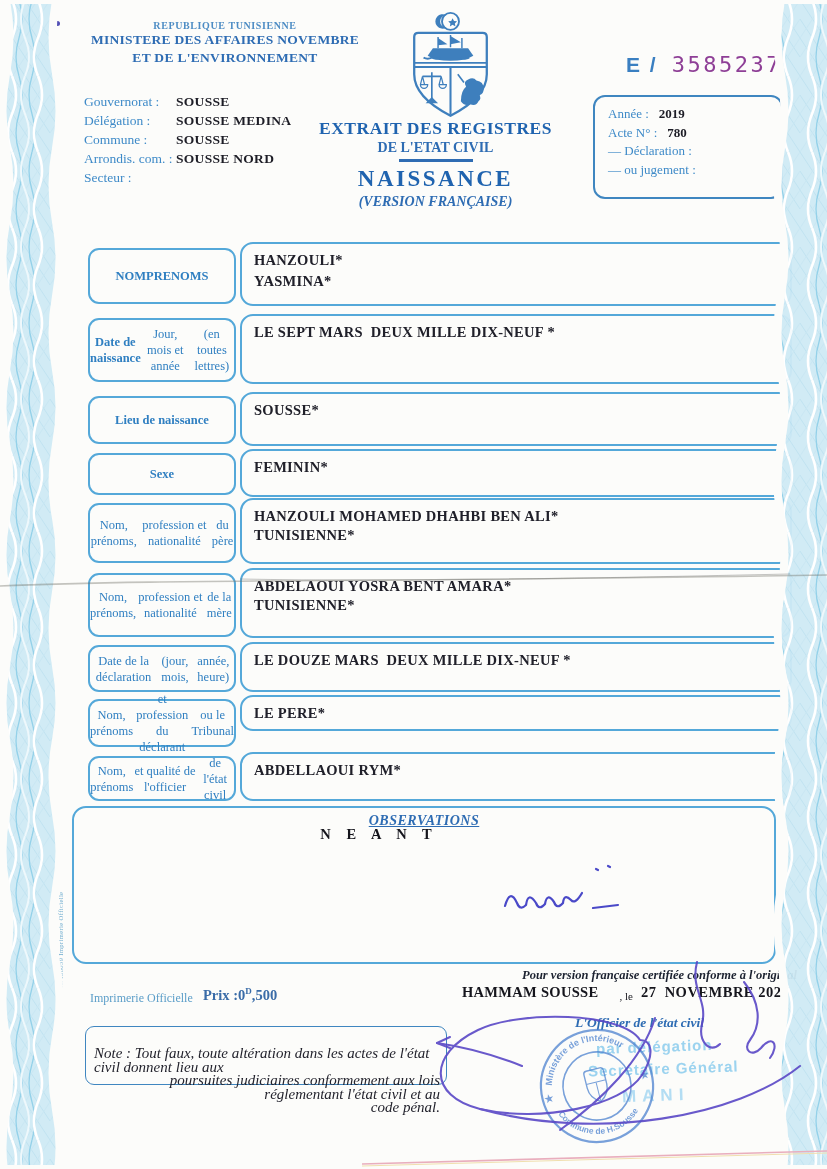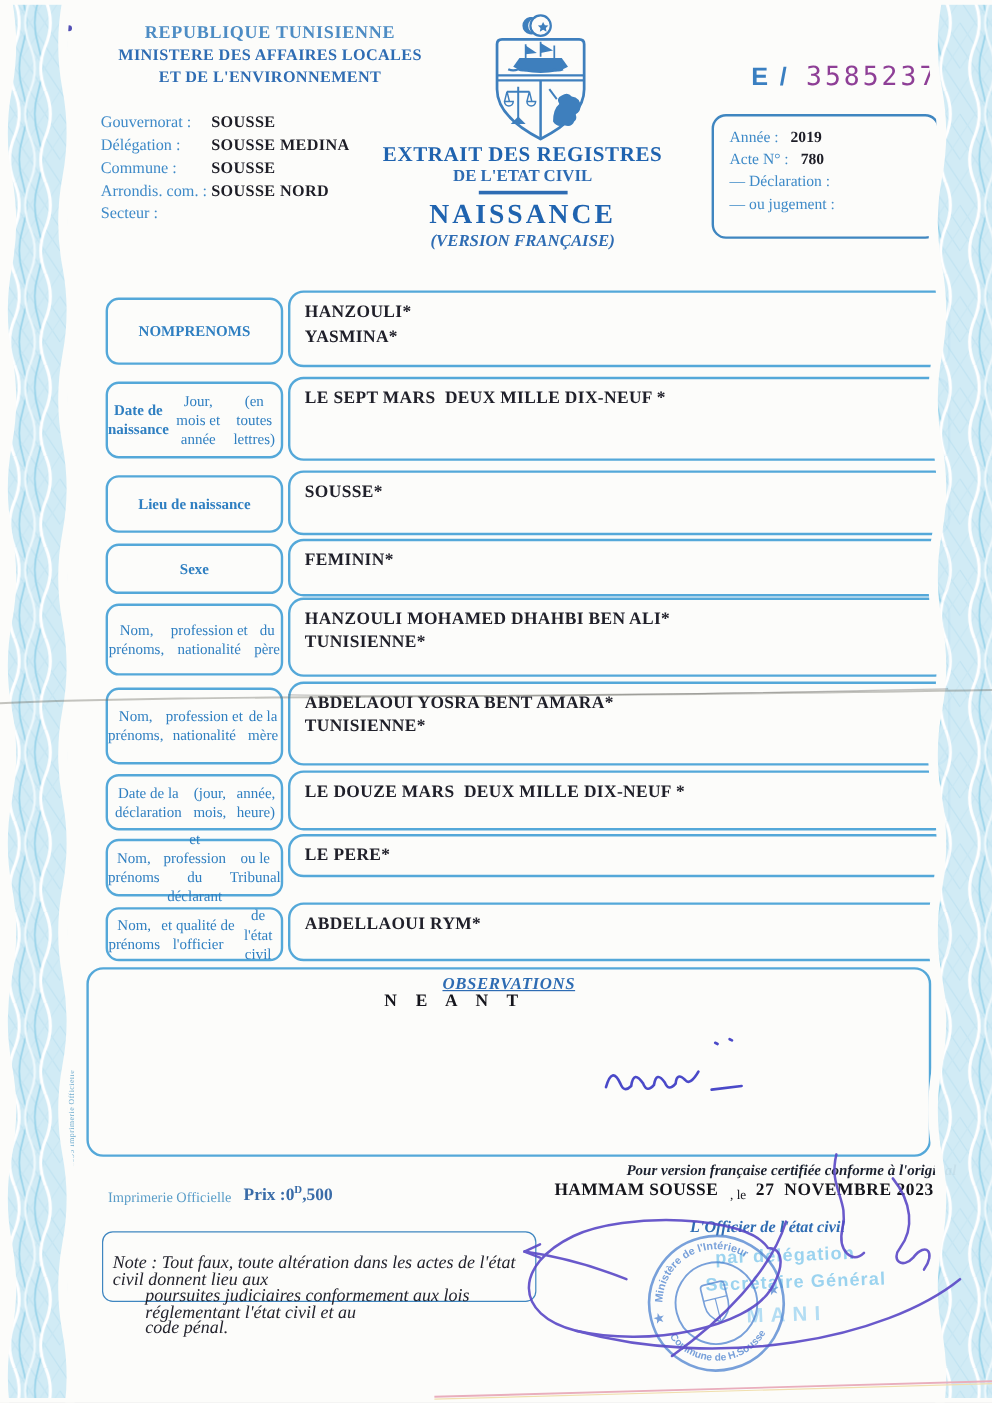--- a/index.html
+++ b/index.html
@@ -2,21 +2,21 @@
 <html><head>
 <meta charset="utf-8">
 <style>
   html,body{margin:0;padding:0;background:#e8e8e6;}
   .page{position:relative;width:827px;height:1169px;margin:0 auto;background:#fcfcfa;
         overflow:hidden;font-family:"Liberation Serif",serif;color:#20202a;}
   
   .decor{position:absolute;left:0;top:0;z-index:40;pointer-events:none;}
   
   .hdr-left{position:absolute;left:74px;top:20px;width:302px;text-align:center;z-index:10;}
-  .republic{font-size:15px;letter-spacing:.6px;color:#4d8cc4;font-weight:600;}
+  .republic{font-size:10px;letter-spacing:.6px;color:#4d8cc4;font-weight:600;}
   .ministry{font-size:13.5px;font-weight:bold;color:#2e6cb3;letter-spacing:.3px;line-height:1.35;}
   .admin{position:absolute;left:84px;top:92px;z-index:10;font-size:13.5px;line-height:19px;}
   .adm{display:flex;}
   .al{color:#3e8ac8;width:92px;flex:0 0 92px;}
   .av{color:#1d1d26;font-weight:600;letter-spacing:.3px;}
   .title-block{position:absolute;left:288px;top:118px;width:295px;text-align:center;z-index:10;}
   .t1{font-size:17.5px;font-weight:bold;color:#1f63af;letter-spacing:.5px;}
   .t2{font-size:14px;font-weight:bold;color:#2e6cb3;margin-top:1px;}
   .t2u{width:74px;height:2.5px;background:#2e6cb3;margin:3px auto 4px;}
   .t3{font-size:23px;font-weight:bold;color:#1f63af;letter-spacing:2.5px;margin-top:4px;}
@@ -57,46 +57,46 @@
   .obs-title{font-size:14px;font-weight:bold;font-style:italic;color:#2e6cb3;text-decoration:underline;
              margin-top:5px;letter-spacing:.5px;}
   .obs-val{font-size:14.5px;font-weight:bold;color:#15151c;letter-spacing:6px;margin-top:-3px;margin-left:-90px;}
   
   .printer{position:absolute;left:90px;top:991px;font-size:12px;color:#5a9dc8;z-index:10;}
   .price{position:absolute;left:203px;top:986px;font-size:14.5px;color:#3a6ca8;z-index:10;font-weight:600;}
   .price sup{font-size:9px;}
   .certified{position:absolute;right:30px;top:968px;font-size:12.5px;font-style:italic;color:#1c2230;z-index:10;font-weight:600;}
   .placedate{position:absolute;left:462px;top:984px;z-index:10;font-size:14.5px;color:#15151c;display:flex;align-items:baseline;}
   .place{font-weight:600;letter-spacing:.3px;}
-  .le{font-size:11px;margin:0 8px 0 10px;position:relative;top:3px;}
+  .le{font-size:11px;margin:0 8px 0 21px;position:relative;top:3px;}
   .fdate{font-weight:600;letter-spacing:.5px;white-space:pre-wrap;}
   .officer{position:absolute;left:575px;top:1015px;font-size:13.5px;font-weight:bold;font-style:italic;color:#2e6cb3;z-index:10;}
   .notebox{position:absolute;left:85px;top:1026px;width:362px;height:59px;border:1.5px solid #3f86c0;border-radius:9px;
            z-index:10;box-sizing:border-box;padding:20px 6px 0 8px;font-size:15px;line-height:13.5px;color:#23232d;font-style:italic;}
-  .nl2,.nl3{padding-left:27px;}
+  .nl2,.nl3{padding-left:27px;text-align:right;}
   .sidecode{position:absolute;left:57px;top:988px;z-index:10;font-size:6.5px;color:#6faccf;
             transform:rotate(-90deg);transform-origin:0 0;letter-spacing:.4px;width:140px;}
   
   .stamp{position:absolute;left:535px;top:1024px;z-index:34;transform:rotate(-14deg);opacity:.88;}
   .deleg{position:absolute;z-index:33;font-family:"Liberation Sans",sans-serif;font-weight:bold;
          color:rgba(130,200,236,.8);transform:rotate(-2deg);letter-spacing:1px;}
   .dg1{left:596px;top:1038px;font-size:15px;}
   .dg2{left:588px;top:1060px;font-size:15px;}
   .dg3{left:622px;top:1086px;font-size:17px;letter-spacing:6px;color:rgba(140,205,240,.65);}
   .sig{position:absolute;left:0;top:0;z-index:43;pointer-events:none;}
   .inkdot{position:absolute;left:55px;top:21px;width:5px;height:5px;border-radius:50%;background:#3430a8;opacity:.85;z-index:12;}
 </style>
 </head>
 <body>
 
 <div class="page">
 
   <div class="hdr-left">
     <div class="republic">REPUBLIQUE TUNISIENNE</div>
-    <div class="ministry">MINISTERE DES AFFAIRES LOCALES</div>
+    <div class="ministry">MINISTERE DES AFFAIRES NOVEMBRE</div>
     <div class="ministry">ET DE L'ENVIRONNEMENT</div>
   </div>
   <div class="inkdot"></div>
 
   <div class="admin">
     <div class="adm">
       <span class="al">Gouvernorat :</span>
       <span class="av">SOUSSE</span>
     </div>
     <div class="adm">

